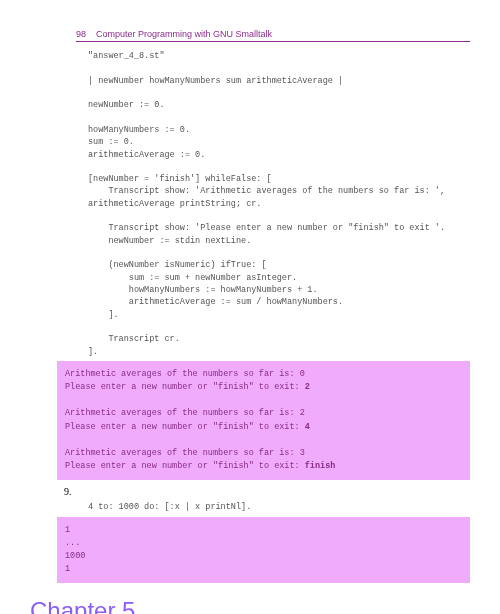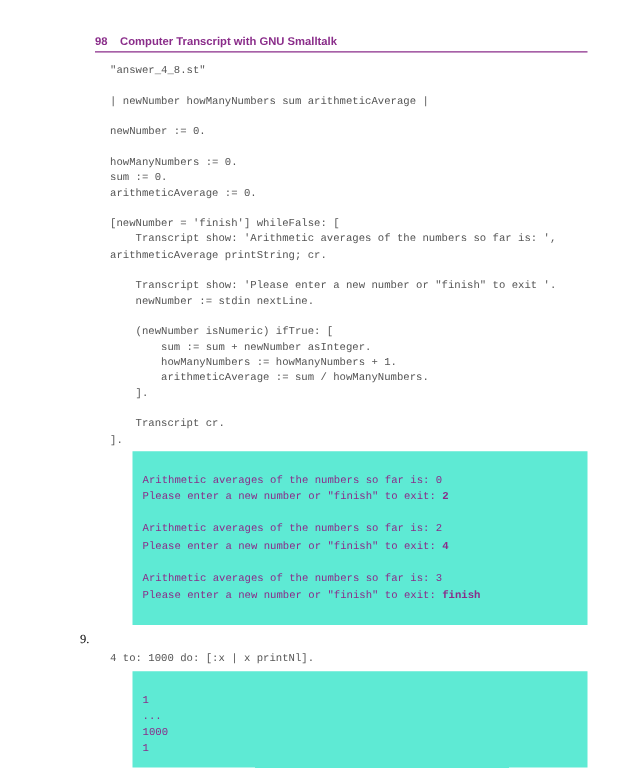--- a/index.html
+++ b/index.html
@@ -1,30 +1,30 @@
 <!DOCTYPE html>
 <html><head>
   <meta charset="utf-8">
   <style>
     * { margin: 0; padding: 0; box-sizing: border-box; }
     body { font-family: Georgia, 'Times New Roman', serif; font-size: 10px; width: 500px; height: 614px; background: #fff; padding: 28px 30px 0 30px; overflow: hidden; }
     .header { border-bottom: 1.5px solid #8a2d8a; padding-bottom: 2px; margin-bottom: 8px; margin-left: 46px; }
-    .header-text { color: #8a2d8a; font-family: Arial, sans-serif; font-size: 9px; font-weight: bold; }
+    .header-text { color: #8a2d8a; font-family: Arial, sans-serif; font-size: 9px; font-weight: normal; }
     .code-block { font-family: 'Courier New', monospace; font-size: 8.5px; color: #555; line-height: 1.45; white-space: pre; margin-left: 58px; }
-    .output-block { font-family: 'Courier New', monospace; font-size: 8.5px; color: #8a2d8a; line-height: 1.55; white-space: pre-wrap; background: #5eead4; padding: 17px 8px; margin: 3px 0 3px 76px; word-wrap: break-word; }
+    .output-block { font-family: 'Courier New', monospace; font-size: 8.5px; color: #8a2d8a; line-height: 1.55; white-space: pre-wrap; background: #f0abfc; padding: 7px 8px; margin: 3px 0 3px 27px; word-wrap: break-word; }
     .output-block .bold { font-weight: bold; }
     .list-marker { font-size: 10px; color: #000; margin-left: 34px; margin-top: 6px; margin-bottom: 2px; }
     .chapter-heading { color: #8b5cf6; font-family: Arial, sans-serif; font-size: 24px; font-weight: normal; margin-top: 14px; margin-bottom: 8px; }
   </style>
 </head>
 <body>
 
 <div class="header">
   <span class="header-text">98</span>
-  <span class="header-text">&nbsp;&nbsp;&nbsp;<span>Computer Transcript with GNU Smalltalk</span></span>
+  <span class="header-text">&nbsp;&nbsp;&nbsp;<span>Computer Programming with GNU Smalltalk</span></span>
 </div>
 
 <div class="code-block">"answer_4_8.st"
 
 | newNumber howManyNumbers sum arithmeticAverage |
 
 newNumber := 0.
 
 howManyNumbers := 0.
 sum := 0.

